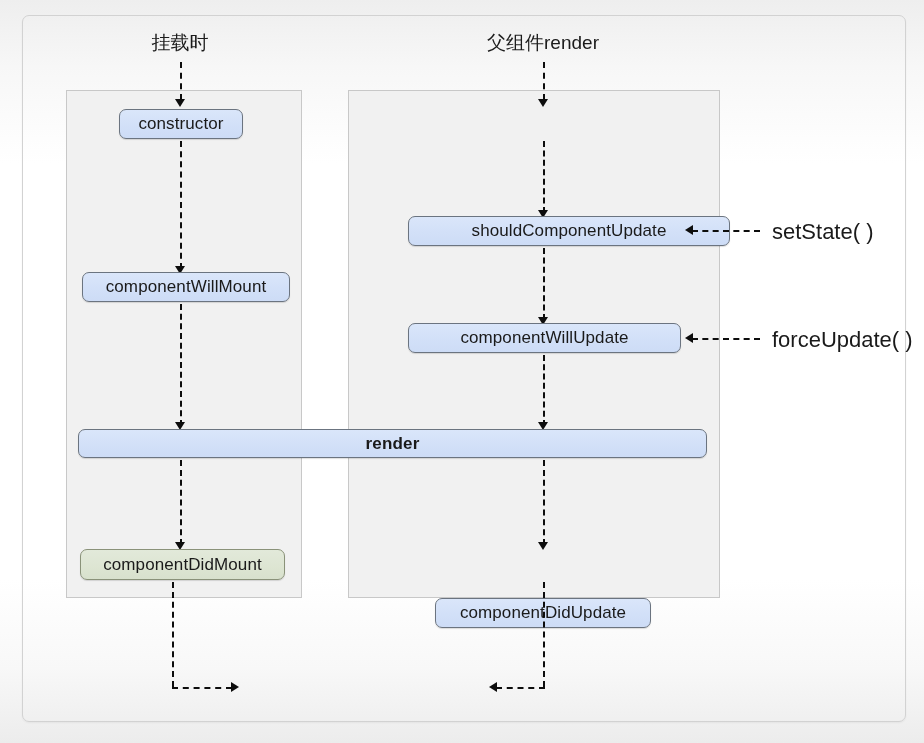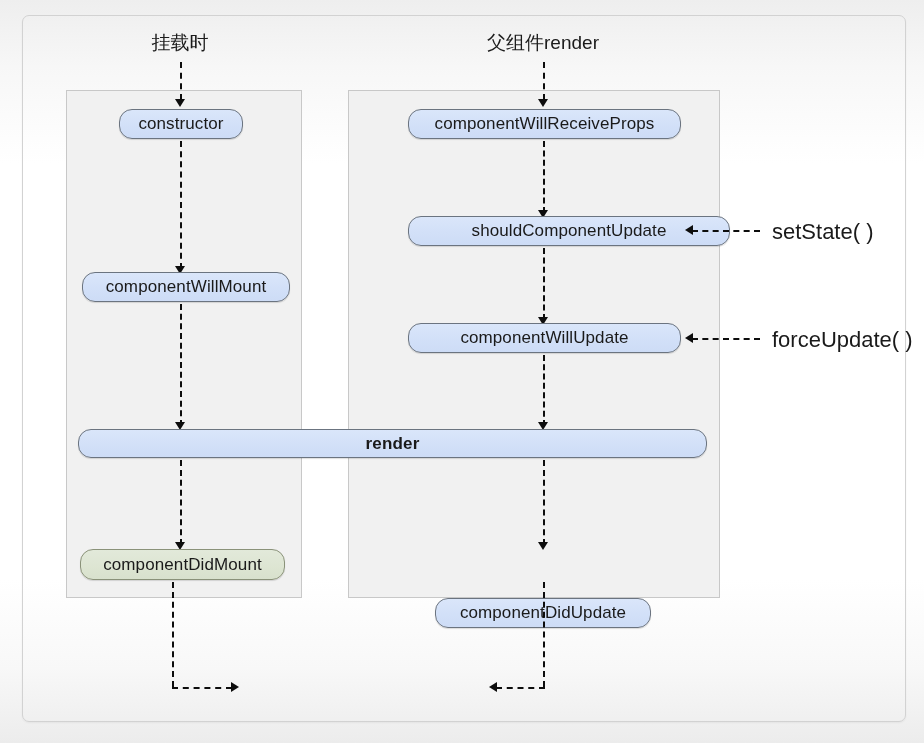--- a/index.html
+++ b/index.html
@@ -48,21 +48,21 @@
     font-size: 19px;
     line-height: 22px;
     white-space: nowrap;
     text-align: center;
   }
 
   
   .node {
     position: absolute;
     box-sizing: border-box;
-    border-radius: 13px;
+    border-radius: 7px;
     display: flex;
     align-items: center;
     justify-content: center;
     font-size: 17px;
     color: #1a1a1a;
     white-space: nowrap;
     letter-spacing: 0.1px;
   }
   .node.blue {
     background: linear-gradient(180deg, #dae6fa 0%, #d2e0f8 55%, #cddcf6 100%);
@@ -143,21 +143,20 @@
   <div class="node blue" style="left:119px; top:109px; width:124px; height:30px;">constructor</div>
 
   <div class="vline" style="left:180px; top:141px; height:128px;"></div>
   <div class="arrow-down" style="left:175px; top:266px;"></div>
 
   <div class="node blue" style="left:82px; top:272px; width:208px; height:30px;">componentWillMount</div>
 
   <div class="vline" style="left:180px; top:304px; height:122px;"></div>
   <div class="arrow-down" style="left:175px; top:422px;"></div>
 
-  <div class="node blue" style="left:408px; top:109px; width:273px; height:30px;">componentWillReceiveProps</div>
 
   <div class="vline" style="left:543px; top:141px; height:72px;"></div>
   <div class="arrow-down" style="left:538px; top:210px;"></div>
 
   <div class="node blue" style="left:408px; top:216px; width:322px; height:30px;">shouldComponentUpdate</div>
 
   <div class="vline" style="left:543px; top:248px; height:72px;"></div>
   <div class="arrow-down" style="left:538px; top:317px;"></div>
 
   <div class="node blue" style="left:408px; top:323px; width:273px; height:30px;">componentWillUpdate</div>

